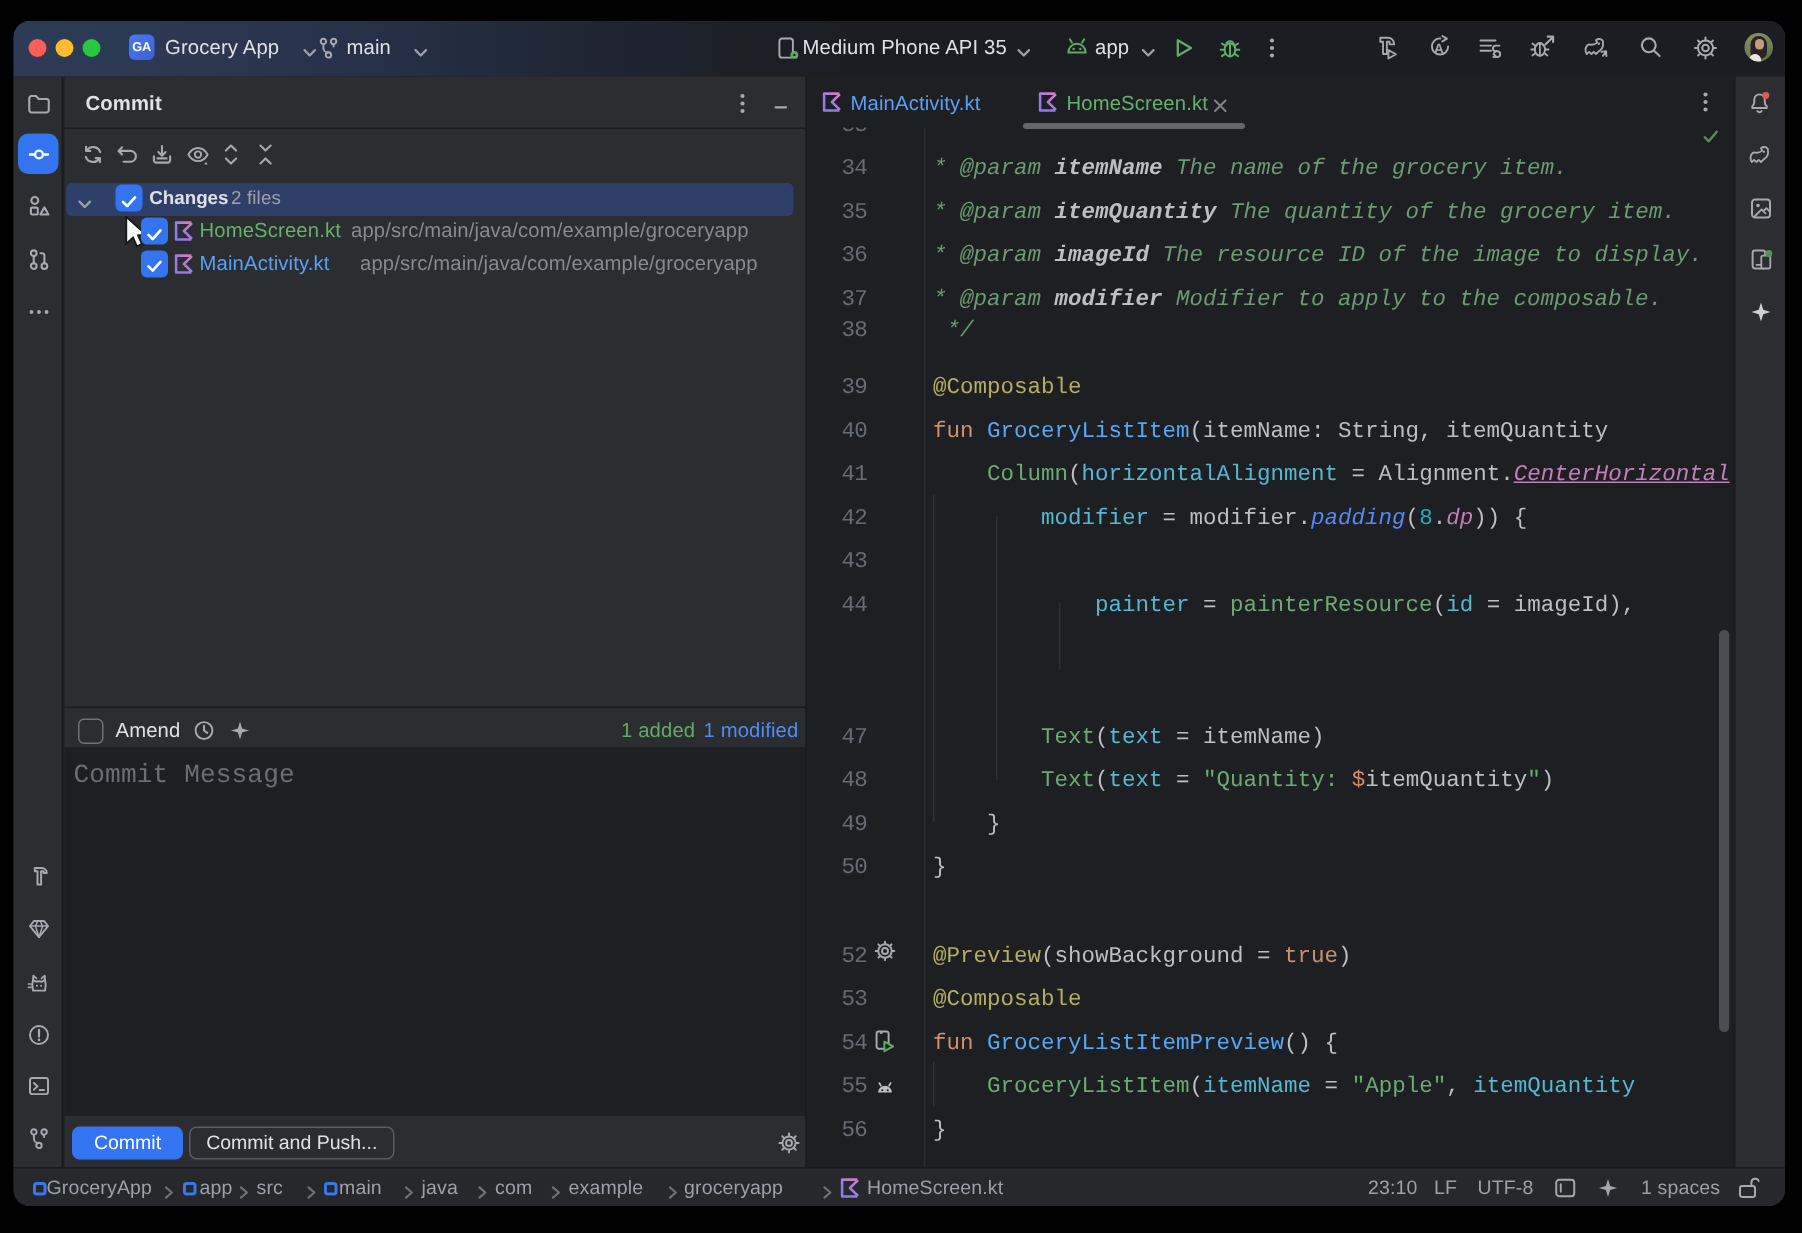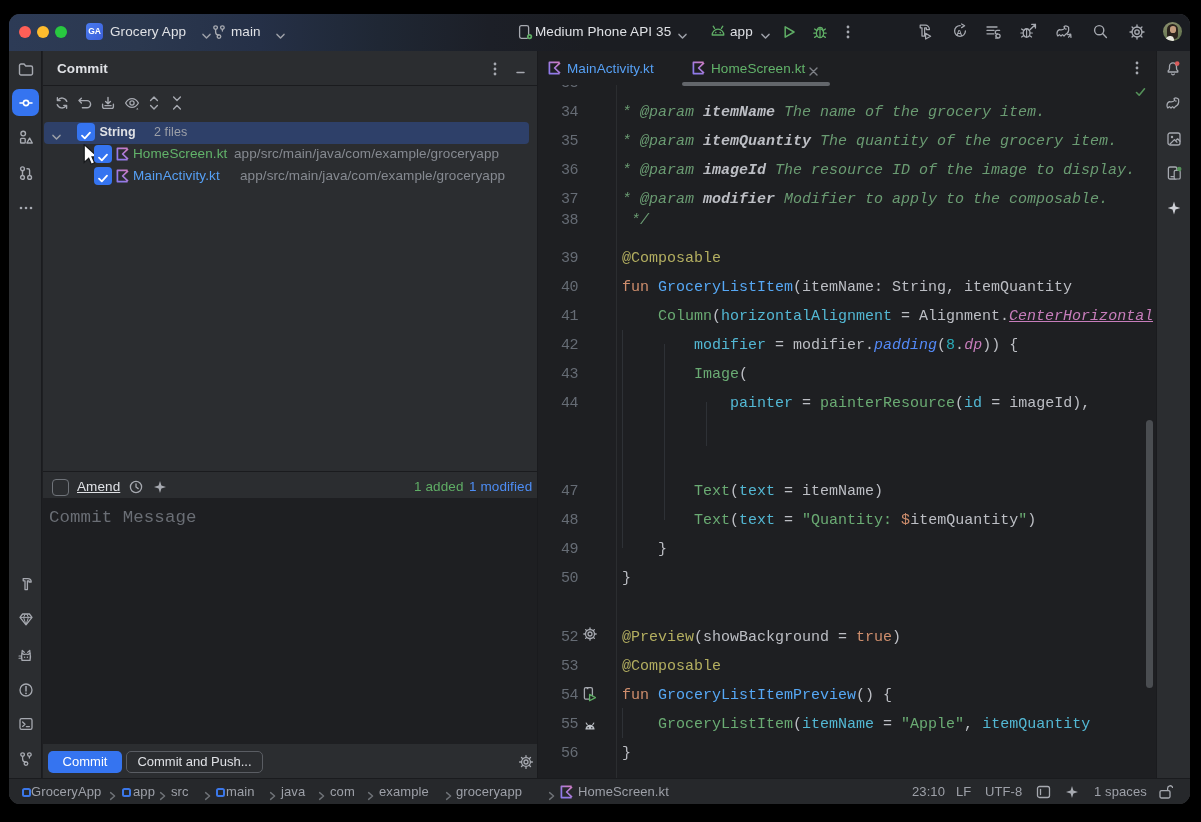--- a/index.html
+++ b/index.html
@@ -204,21 +204,21 @@
           <path d="M4.6 2 L8 5.4 11.4 2 M4.6 14 L8 10.6 11.4 14" stroke="#A6A9B0" stroke-width="1.4" stroke-linecap="round" stroke-linejoin="round"></path>
         </svg></span>
       <div style="position:absolute;left:1px;top:71px;width:485px;height:21.5px;border-radius:4px;background:#2E4069"></div>
       <span style="position:absolute;left:7.5px;top:76.5px;"><svg width="11" height="10" viewBox="0 0 11 10" fill="none">
           <path d="M2 3.4 L5.5 7 9 3.4" stroke="#9DA0A8" stroke-width="1.5" stroke-linecap="round" stroke-linejoin="round"></path>
         </svg></span>
       <span style="position:absolute;left:34px;top:72px;width:18px;height:18px;border-radius:4px;background:#3574F0"></span>
       <span style="position:absolute;left:37px;top:75.5px;"><svg width="12" height="11" viewBox="0 0 12 11" fill="none" style="">
           <path d="M2 5.6 L4.8 8.4 10 2.6" stroke="#fff" stroke-width="1.8" stroke-linecap="round" stroke-linejoin="round"></path>
         </svg></span>
-      <div class="t " style="left:56.5px;top:73px;font-weight:bold;font-size:12.5px;letter-spacing:0">String</div>
+      <div class="t " style="left:56.5px;top:73px;font-weight:bold;font-size:12.5px;letter-spacing:0">Changes</div>
       <div class="t " style="left:111px;top:73px;color:#9DA0A8;font-size:12.5px">2 files</div>
       <span style="position:absolute;left:40px;top:93px;"><svg width="15" height="21" viewBox="0 0 15 21" fill="none" style="">
           <path d="M1.2 0.6 L1.2 18.4 L5.7 14.3 L8.3 20.2 L11.6 18.7 L9 12.9 L14.4 12.5 Z" fill="#fff" stroke="#15171a" stroke-width="1.2"></path>
         </svg></span>
       <span style="position:absolute;left:51px;top:94px;width:18px;height:18px;border-radius:4px;background:#3574F0"></span>
       <span style="position:absolute;left:54px;top:97.5px;"><svg width="12" height="11" viewBox="0 0 12 11" fill="none" style="">
           <path d="M2 5.6 L4.8 8.4 10 2.6" stroke="#fff" stroke-width="1.8" stroke-linecap="round" stroke-linejoin="round"></path>
         </svg></span>
       <span style="position:absolute;left:73px;top:96px;"><svg width="14" height="14" viewBox="0 0 14 14" fill="none">
           <defs>
@@ -241,21 +241,21 @@
               <stop offset="0.3" stop-color="#8F7AEA"></stop>
               <stop offset="0.75" stop-color="#C87CC7"></stop>
             </linearGradient>
           </defs>
           <path d="M11.6 1.4 H1.4 V12.6 H11.6 M12 1.8 L6.6 7 L12 12.2" stroke="url(#kg)" stroke-width="1.7" stroke-linejoin="round"></path>
         </svg></span>
       <div class="t " style="left:90px;top:116.5px;color:#56A0F5">MainActivity.kt</div>
       <div class="t " style="left:197px;top:116.5px;color:#868A91">app/src/main/java/com/example/groceryapp</div>
       <div style="position:absolute;left:0;top:420px;width:494px;height:1px;background:#1A1B1E"></div>
       <span style="position:absolute;left:9px;top:427.5px;width:17px;height:17px;border-radius:4px;border:1.6px solid #6F7379"></span>
-      <div class="t " style="left:34px;top:428px;text-decoration:underline;">Amend</div>
+      <div class="t " style="left:34px;top:428px;">Amend</div>
       <span style="position:absolute;left:85px;top:428px; width:16px;height:16px"><svg width="16" height="16" viewBox="0 0 16 16" fill="none" style="">
           <circle cx="8" cy="8" r="5.6" stroke="#A6A9B0" stroke-width="1.3"></circle>
           <path d="M8 4.8 V8 l2.2 1.6" stroke="#A6A9B0" stroke-width="1.3" stroke-linecap="round"></path>
         </svg></span>
       <span style="position:absolute;left:109px;top:428px; width:16px;height:16px"><svg width="16" height="16" viewBox="0 0 16 16" fill="none" style="">
           <path d="M8 2 L9.4 6.6 14 8 9.4 9.4 8 14 6.6 9.4 2 8 6.6 6.6 Z" fill="#A6A9B0"></path>
         </svg></span>
       <div class="t " style="left:371px;top:428px;color:#5FAD65">1 added</div>
       <div class="t " style="left:426px;top:428px;color:#4D8DF5">1 modified</div>
       <div style="position:absolute;left:0;top:447px;width:494px;height:246px;background:#1E1F22"></div>
@@ -308,21 +308,21 @@
         <div class="row" style="top:-16.3px"><span class="lnum">33</span><span class="ctext"></span></div>
 <div class="row" style="top:12.8px"><span class="lnum">34</span><span class="ctext"><span style="color:#6A9B72;font-style:italic;">*&nbsp;@param&nbsp;</span><span style="color:#BCBEC4;font-style:italic;font-weight:bold;">itemName</span><span style="color:#6A9B72;font-style:italic;">&nbsp;The&nbsp;name&nbsp;of&nbsp;the&nbsp;grocery&nbsp;item.</span></span></div>
 <div class="row" style="top:42.0px"><span class="lnum">35</span><span class="ctext"><span style="color:#6A9B72;font-style:italic;">*&nbsp;@param&nbsp;</span><span style="color:#BCBEC4;font-style:italic;font-weight:bold;">itemQuantity</span><span style="color:#6A9B72;font-style:italic;">&nbsp;The&nbsp;quantity&nbsp;of&nbsp;the&nbsp;grocery&nbsp;item.</span></span></div>
 <div class="row" style="top:71.1px"><span class="lnum">36</span><span class="ctext"><span style="color:#6A9B72;font-style:italic;">*&nbsp;@param&nbsp;</span><span style="color:#BCBEC4;font-style:italic;font-weight:bold;">imageId</span><span style="color:#6A9B72;font-style:italic;">&nbsp;The&nbsp;resource&nbsp;ID&nbsp;of&nbsp;the&nbsp;image&nbsp;to&nbsp;display.</span></span></div>
 <div class="row" style="top:100.2px"><span class="lnum">37</span><span class="ctext"><span style="color:#6A9B72;font-style:italic;">*&nbsp;@param&nbsp;</span><span style="color:#BCBEC4;font-style:italic;font-weight:bold;">modifier</span><span style="color:#6A9B72;font-style:italic;">&nbsp;Modifier&nbsp;to&nbsp;apply&nbsp;to&nbsp;the&nbsp;composable.</span></span></div>
 <div class="row" style="top:121px"><span class="lnum">38</span><span class="ctext"><span style="color:#6A9B72;font-style:italic;">&nbsp;*/</span></span></div>
 <div class="row" style="top:158.6px"><span class="lnum">39</span><span class="ctext"><span style="color:#B3AE60;">@Composable</span></span></div>
 <div class="row" style="top:187.7px"><span class="lnum">40</span><span class="ctext"><span style="color:#CF8E6D;">fun&nbsp;</span><span style="color:#56A8F5;">GroceryListItem</span><span style="color:#BCBEC4;">(itemName:&nbsp;String,&nbsp;itemQuantity</span></span></div>
 <div class="row" style="top:216.8px"><span class="lnum">41</span><span class="ctext"><span style="color:#BCBEC4;">&nbsp;&nbsp;&nbsp;&nbsp;</span><span style="color:#6AAB73;">Column</span><span style="color:#BCBEC4;">(</span><span style="color:#53B8D4;">horizontalAlignment</span><span style="color:#BCBEC4;">&nbsp;=&nbsp;Alignment.</span><span style="color:#C77DBB;font-style:italic;text-decoration:underline;">CenterHorizontally</span></span></div>
 <div class="row" style="top:246.0px"><span class="lnum">42</span><span class="ctext"><span style="color:#BCBEC4;">&nbsp;&nbsp;&nbsp;&nbsp;&nbsp;&nbsp;&nbsp;&nbsp;</span><span style="color:#53B8D4;">modifier</span><span style="color:#BCBEC4;">&nbsp;=&nbsp;modifier.</span><span style="color:#548AF7;font-style:italic;">padding</span><span style="color:#BCBEC4;">(</span><span style="color:#2AACB8;">8</span><span style="color:#BCBEC4;">.</span><span style="color:#C77DBB;font-style:italic;">dp</span><span style="color:#BCBEC4;">))&nbsp;{</span></span></div>
-<div class="row" style="top:275.1px"><span class="lnum">43</span><span class="ctext"><span style="color:#BCBEC4;">&nbsp;&nbsp;&nbsp;&nbsp;&nbsp;&nbsp;&nbsp;&nbsp;</span><span style="color:#6AAB73;">Image</span><span style="color:#BCBEC4;">(</span></span></div>
+<div class="row" style="top:275.1px"><span class="lnum">43</span></div>
 <div class="row" style="top:304.3px"><span class="lnum">44</span><span class="ctext"><span style="color:#BCBEC4;">&nbsp;&nbsp;&nbsp;&nbsp;&nbsp;&nbsp;&nbsp;&nbsp;&nbsp;&nbsp;&nbsp;&nbsp;</span><span style="color:#53B8D4;">painter</span><span style="color:#BCBEC4;">&nbsp;=&nbsp;</span><span style="color:#6AAB73;">painterResource</span><span style="color:#BCBEC4;">(</span><span style="color:#53B8D4;">id</span><span style="color:#BCBEC4;">&nbsp;=&nbsp;imageId),</span></span></div>
 <div class="row" style="top:391.8px"><span class="lnum">47</span><span class="ctext"><span style="color:#BCBEC4;">&nbsp;&nbsp;&nbsp;&nbsp;&nbsp;&nbsp;&nbsp;&nbsp;</span><span style="color:#6AAB73;">Text</span><span style="color:#BCBEC4;">(</span><span style="color:#53B8D4;">text</span><span style="color:#BCBEC4;">&nbsp;=&nbsp;itemName)</span></span></div>
 <div class="row" style="top:420.9px"><span class="lnum">48</span><span class="ctext"><span style="color:#BCBEC4;">&nbsp;&nbsp;&nbsp;&nbsp;&nbsp;&nbsp;&nbsp;&nbsp;</span><span style="color:#6AAB73;">Text</span><span style="color:#BCBEC4;">(</span><span style="color:#53B8D4;">text</span><span style="color:#BCBEC4;">&nbsp;=&nbsp;</span><span style="color:#6AAB73;">"Quantity:&nbsp;</span><span style="color:#CF8E6D;">$</span><span style="color:#BCBEC4;">itemQuantity</span><span style="color:#6AAB73;">"</span><span style="color:#BCBEC4;">)</span></span></div>
 <div class="row" style="top:450.1px"><span class="lnum">49</span><span class="ctext"><span style="color:#BCBEC4;">&nbsp;&nbsp;&nbsp;&nbsp;}</span></span></div>
 <div class="row" style="top:479.2px"><span class="lnum">50</span><span class="ctext"><span style="color:#BCBEC4;">}</span></span></div>
 <div class="row" style="top:537.5px"><span class="lnum">52</span><span class="ctext"><span style="color:#B3AE60;">@Preview</span><span style="color:#BCBEC4;">(showBackground&nbsp;=&nbsp;</span><span style="color:#CF8E6D;">true</span><span style="color:#BCBEC4;">)</span></span></div>
 <div class="row" style="top:566.6px"><span class="lnum">53</span><span class="ctext"><span style="color:#B3AE60;">@Composable</span></span></div>
 <div class="row" style="top:595.8px"><span class="lnum">54</span><span class="ctext"><span style="color:#CF8E6D;">fun&nbsp;</span><span style="color:#56A8F5;">GroceryListItemPreview</span><span style="color:#BCBEC4;">()&nbsp;{</span></span></div>
 <div class="row" style="top:624.9px"><span class="lnum">55</span><span class="ctext"><span style="color:#BCBEC4;">&nbsp;&nbsp;&nbsp;&nbsp;</span><span style="color:#6AAB73;">GroceryListItem</span><span style="color:#BCBEC4;">(</span><span style="color:#53B8D4;">itemName</span><span style="color:#BCBEC4;">&nbsp;=&nbsp;</span><span style="color:#6AAB73;">"Apple"</span><span style="color:#BCBEC4;">,&nbsp;</span><span style="color:#53B8D4;">itemQuantity</span></span></div>
 <div class="row" style="top:654.1px"><span class="lnum">56</span><span class="ctext"><span style="color:#BCBEC4;">}</span></span></div>

